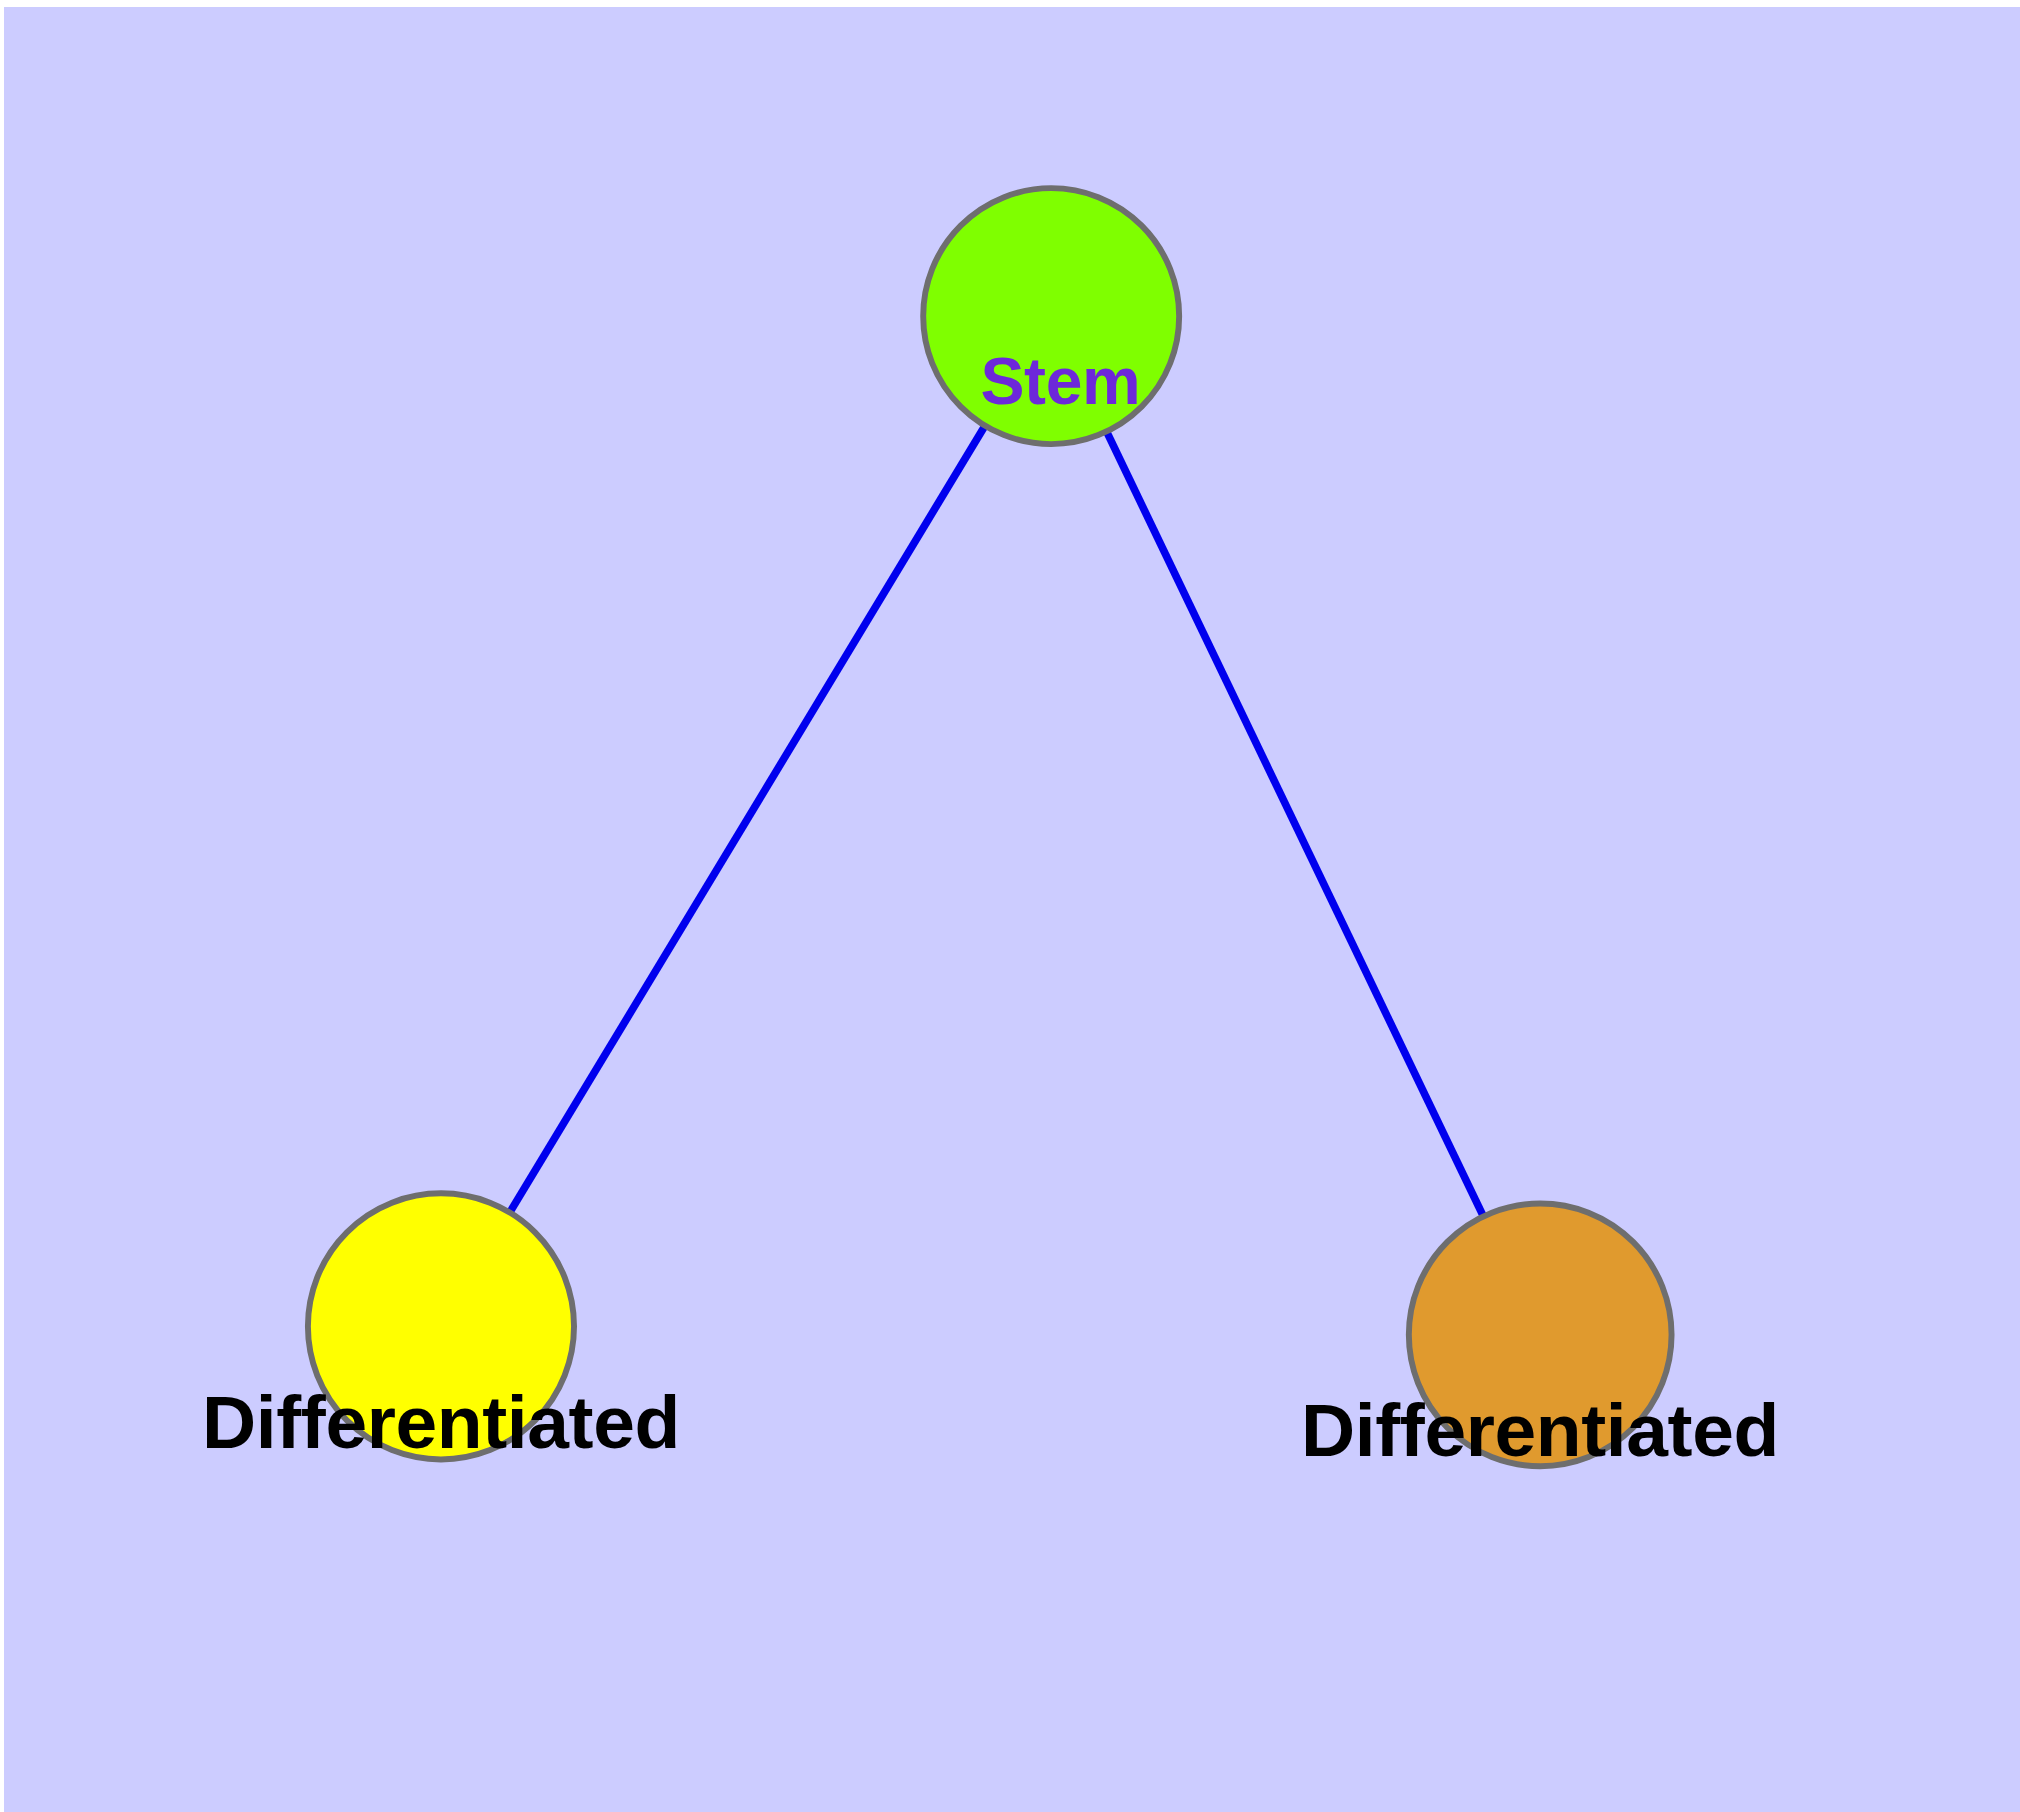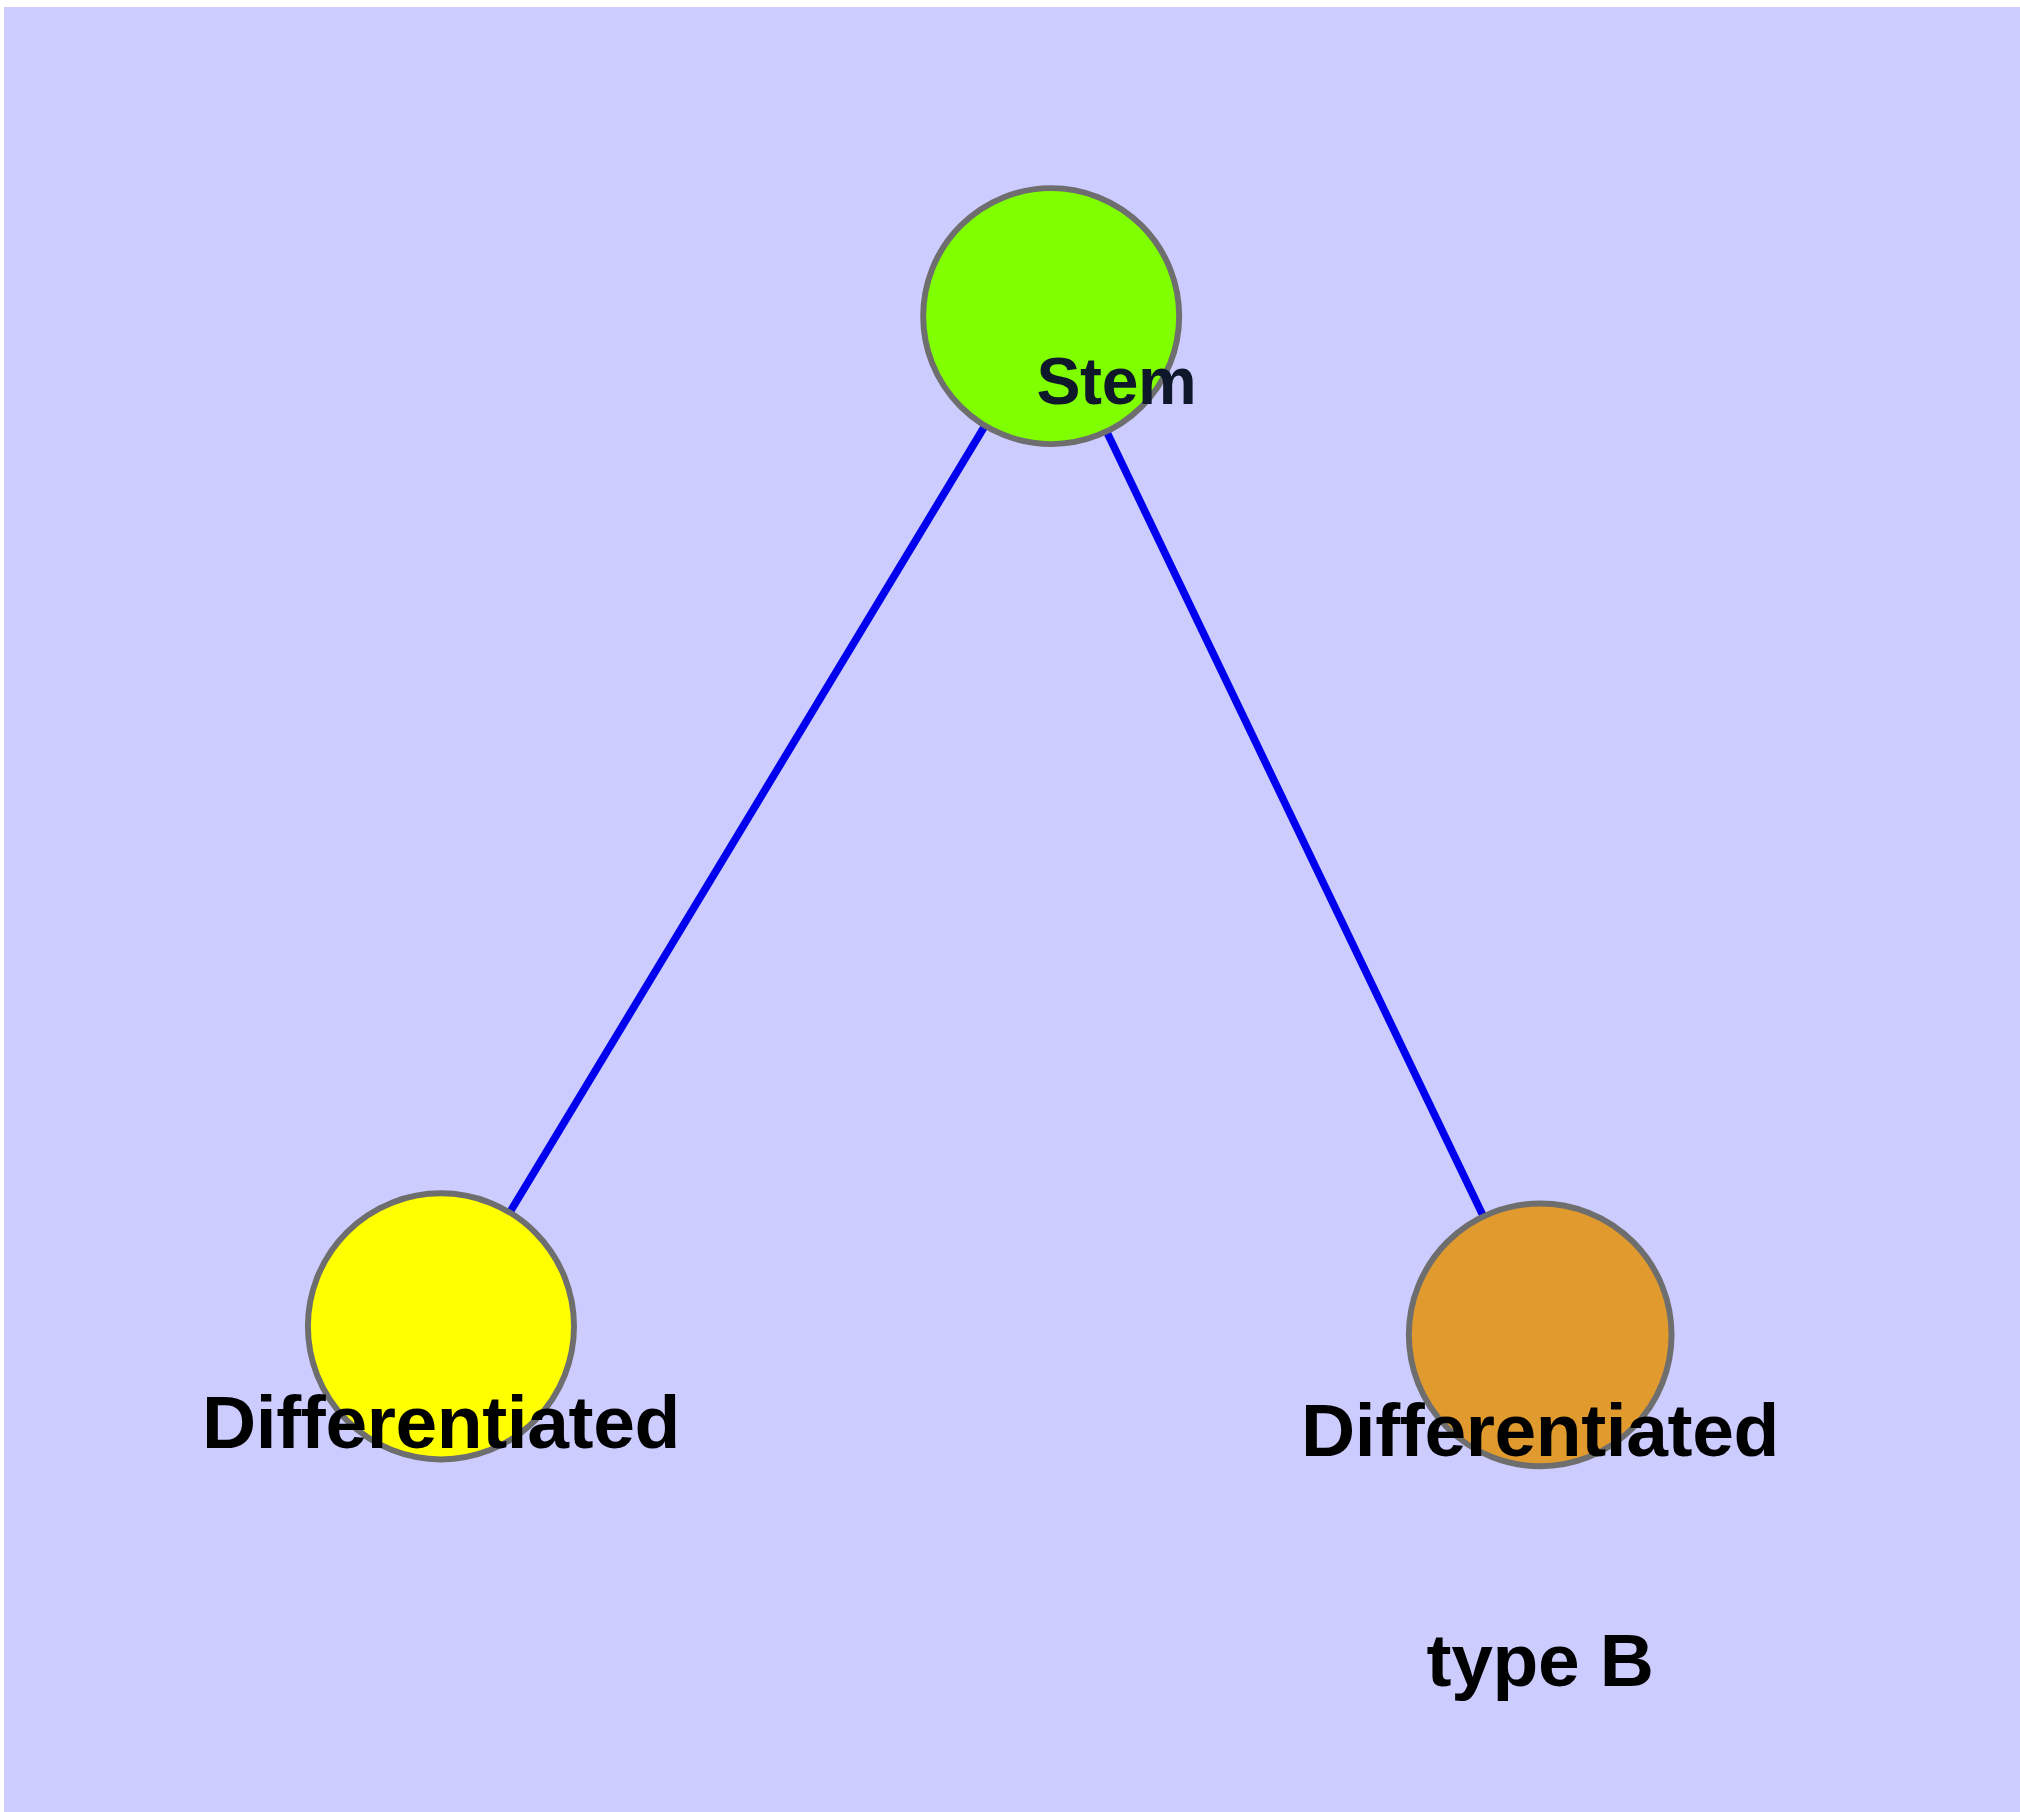--- a/index.html
+++ b/index.html
@@ -81,27 +81,26 @@
       <line x1="1303.6150511570954" y1="505.52216896157466" x2="1751.6539270427115" y2="1438.8717856245048" stroke="#0000ee" stroke-width="9" stroke-linecap="butt"></line>
     </g>
 
     <g>
       <circle cx="1240" cy="373" r="151" fill="#7fff00" stroke="#6e6e6e" stroke-width="7"></circle>
       <circle cx="520" cy="1565" r="157" fill="#ffff00" stroke="#6e6e6e" stroke-width="7"></circle>
       <circle cx="1817" cy="1575" r="155" fill="#e09a2e" stroke="#6e6e6e" stroke-width="7"></circle>
     </g>
   </svg>
 
-  <div class="node-label" id="label-stem" style="left: 826px; color: #0f172a;">
+  <div class="node-label" id="label-stem" style="left: 770px; color: #6d28d9;">
     <span>Stem</span>
   </div>
 
   <div class="node-label" id="label-type-a" style="left: 102px; color: rgb(0, 0, 0);">
     <div>Differentiated</div>
   </div>
 
   <div class="node-label" id="label-type-b" style="left: 1201px; color: rgb(0, 0, 0);">
     <div>Differentiated</div>
-    <div>type B</div>
   </div>
 
 </div>
 
 
 </body></html>

